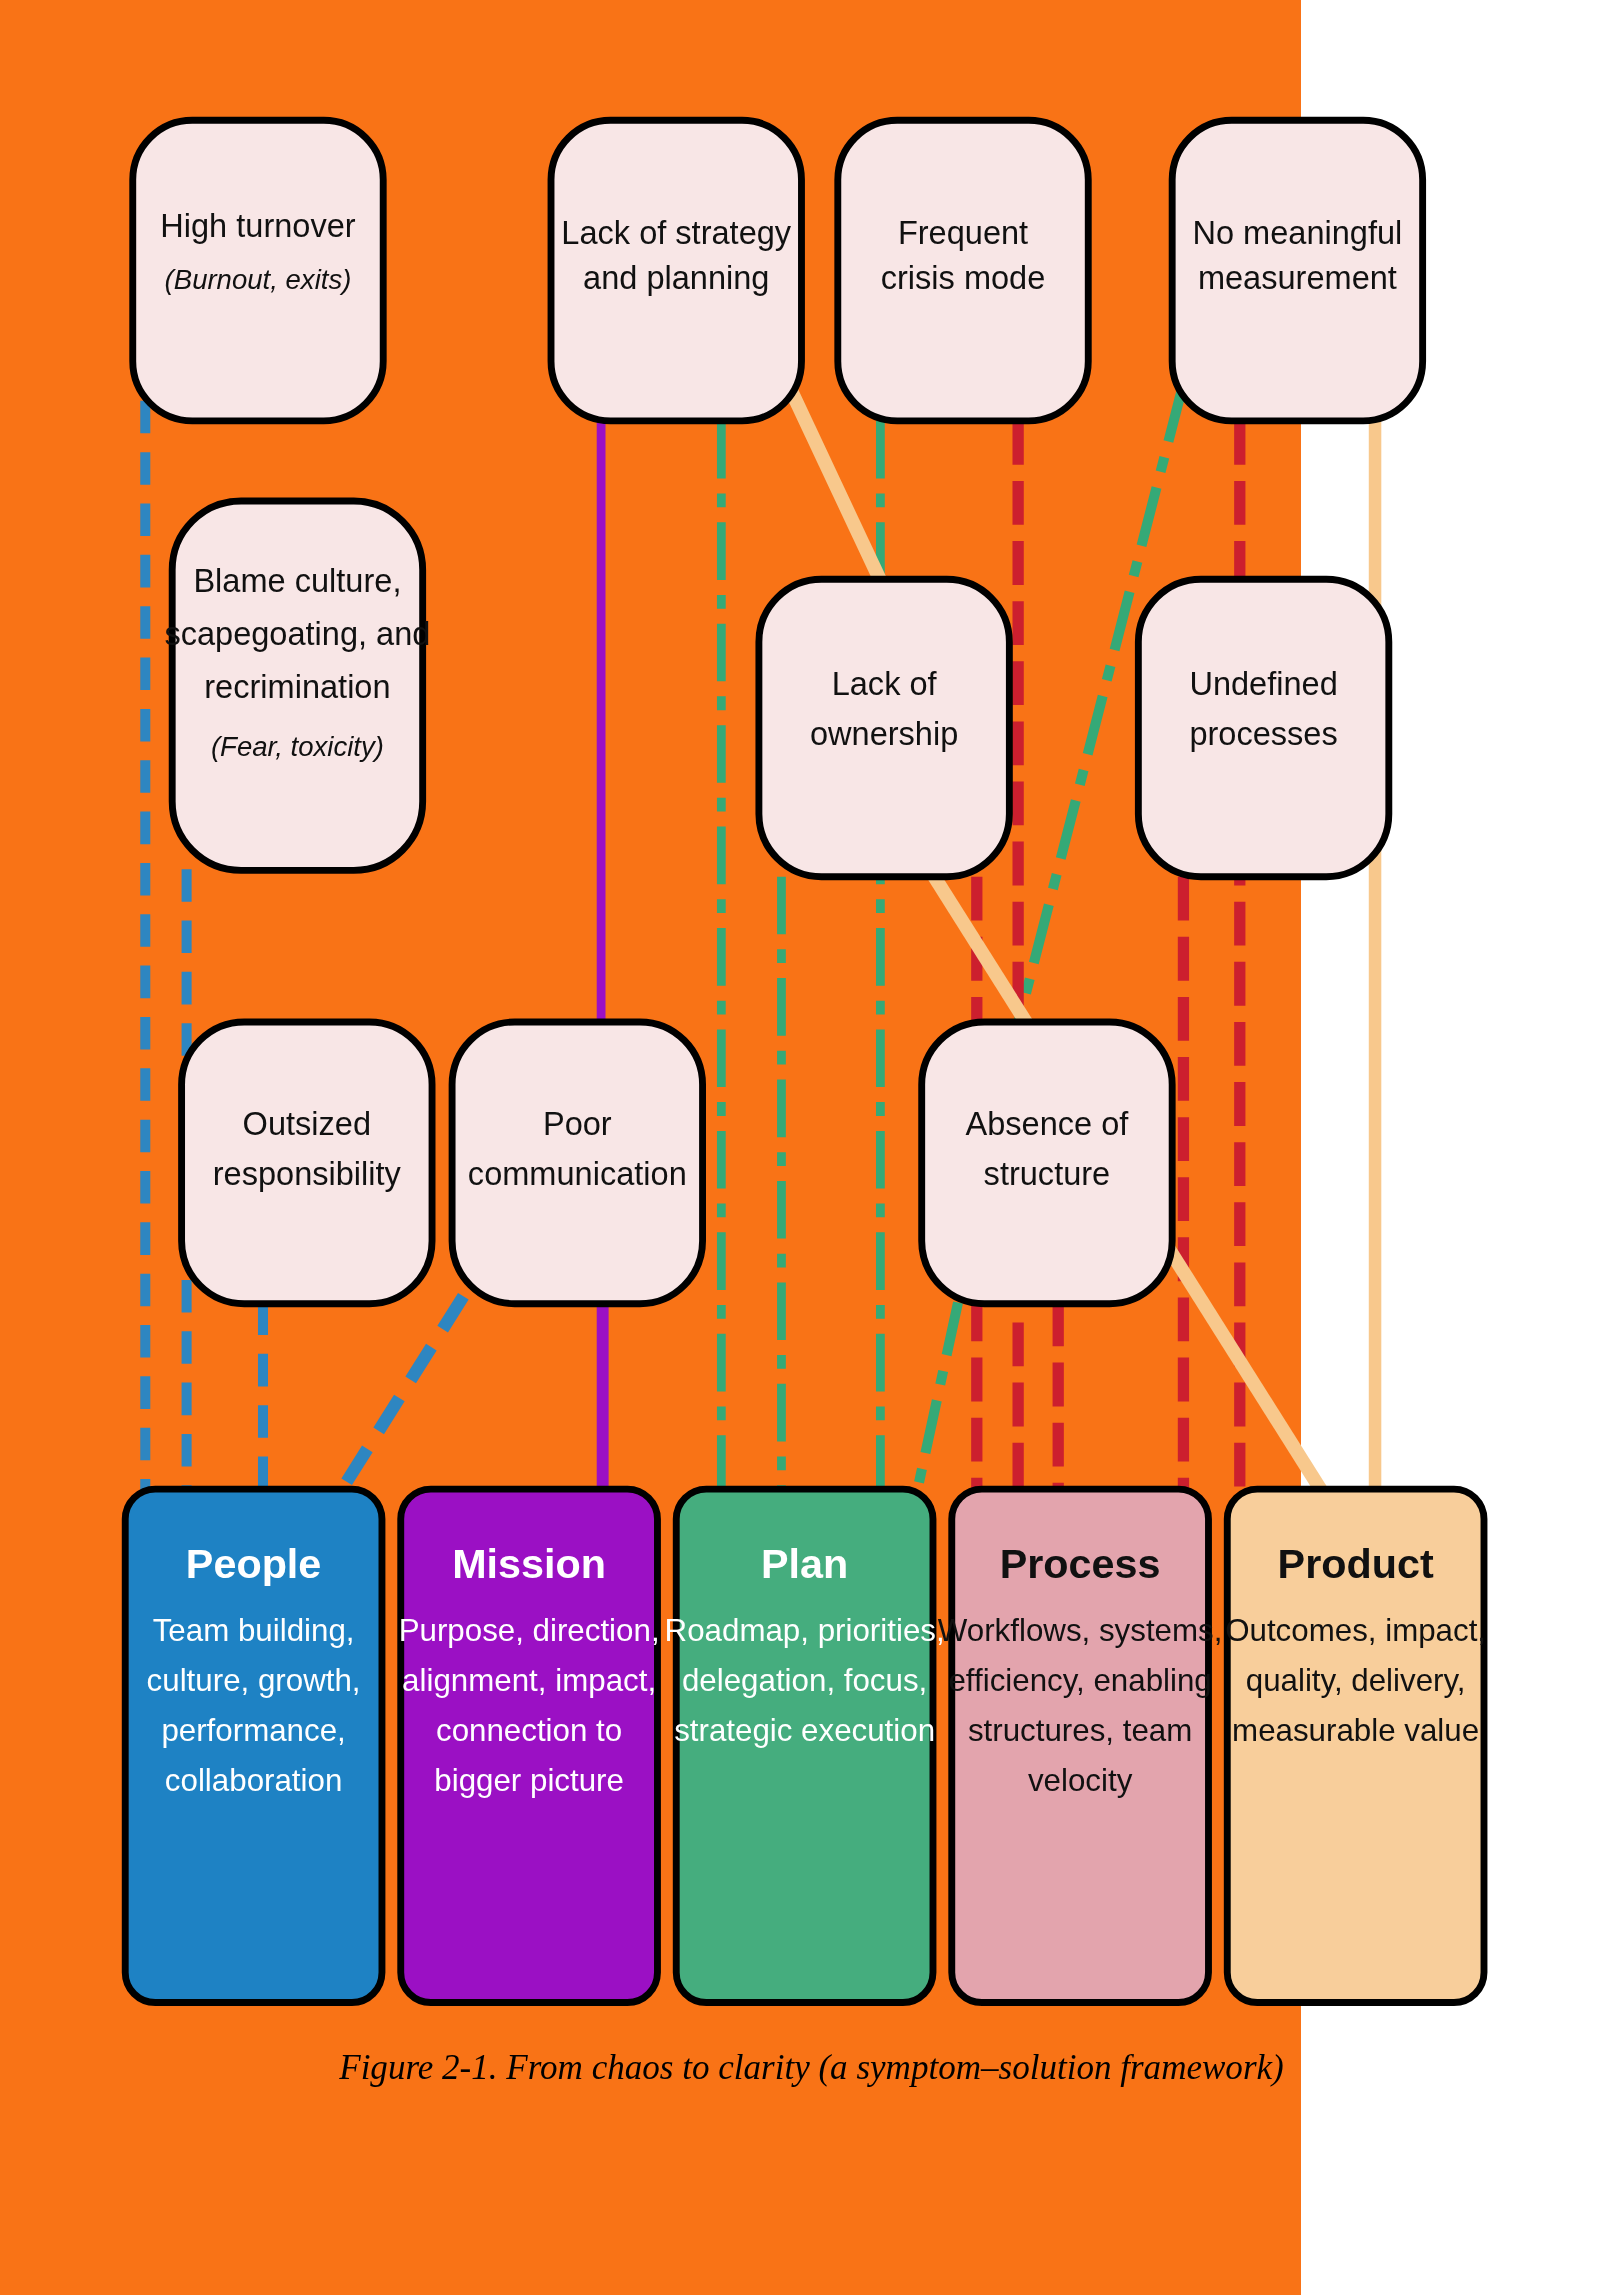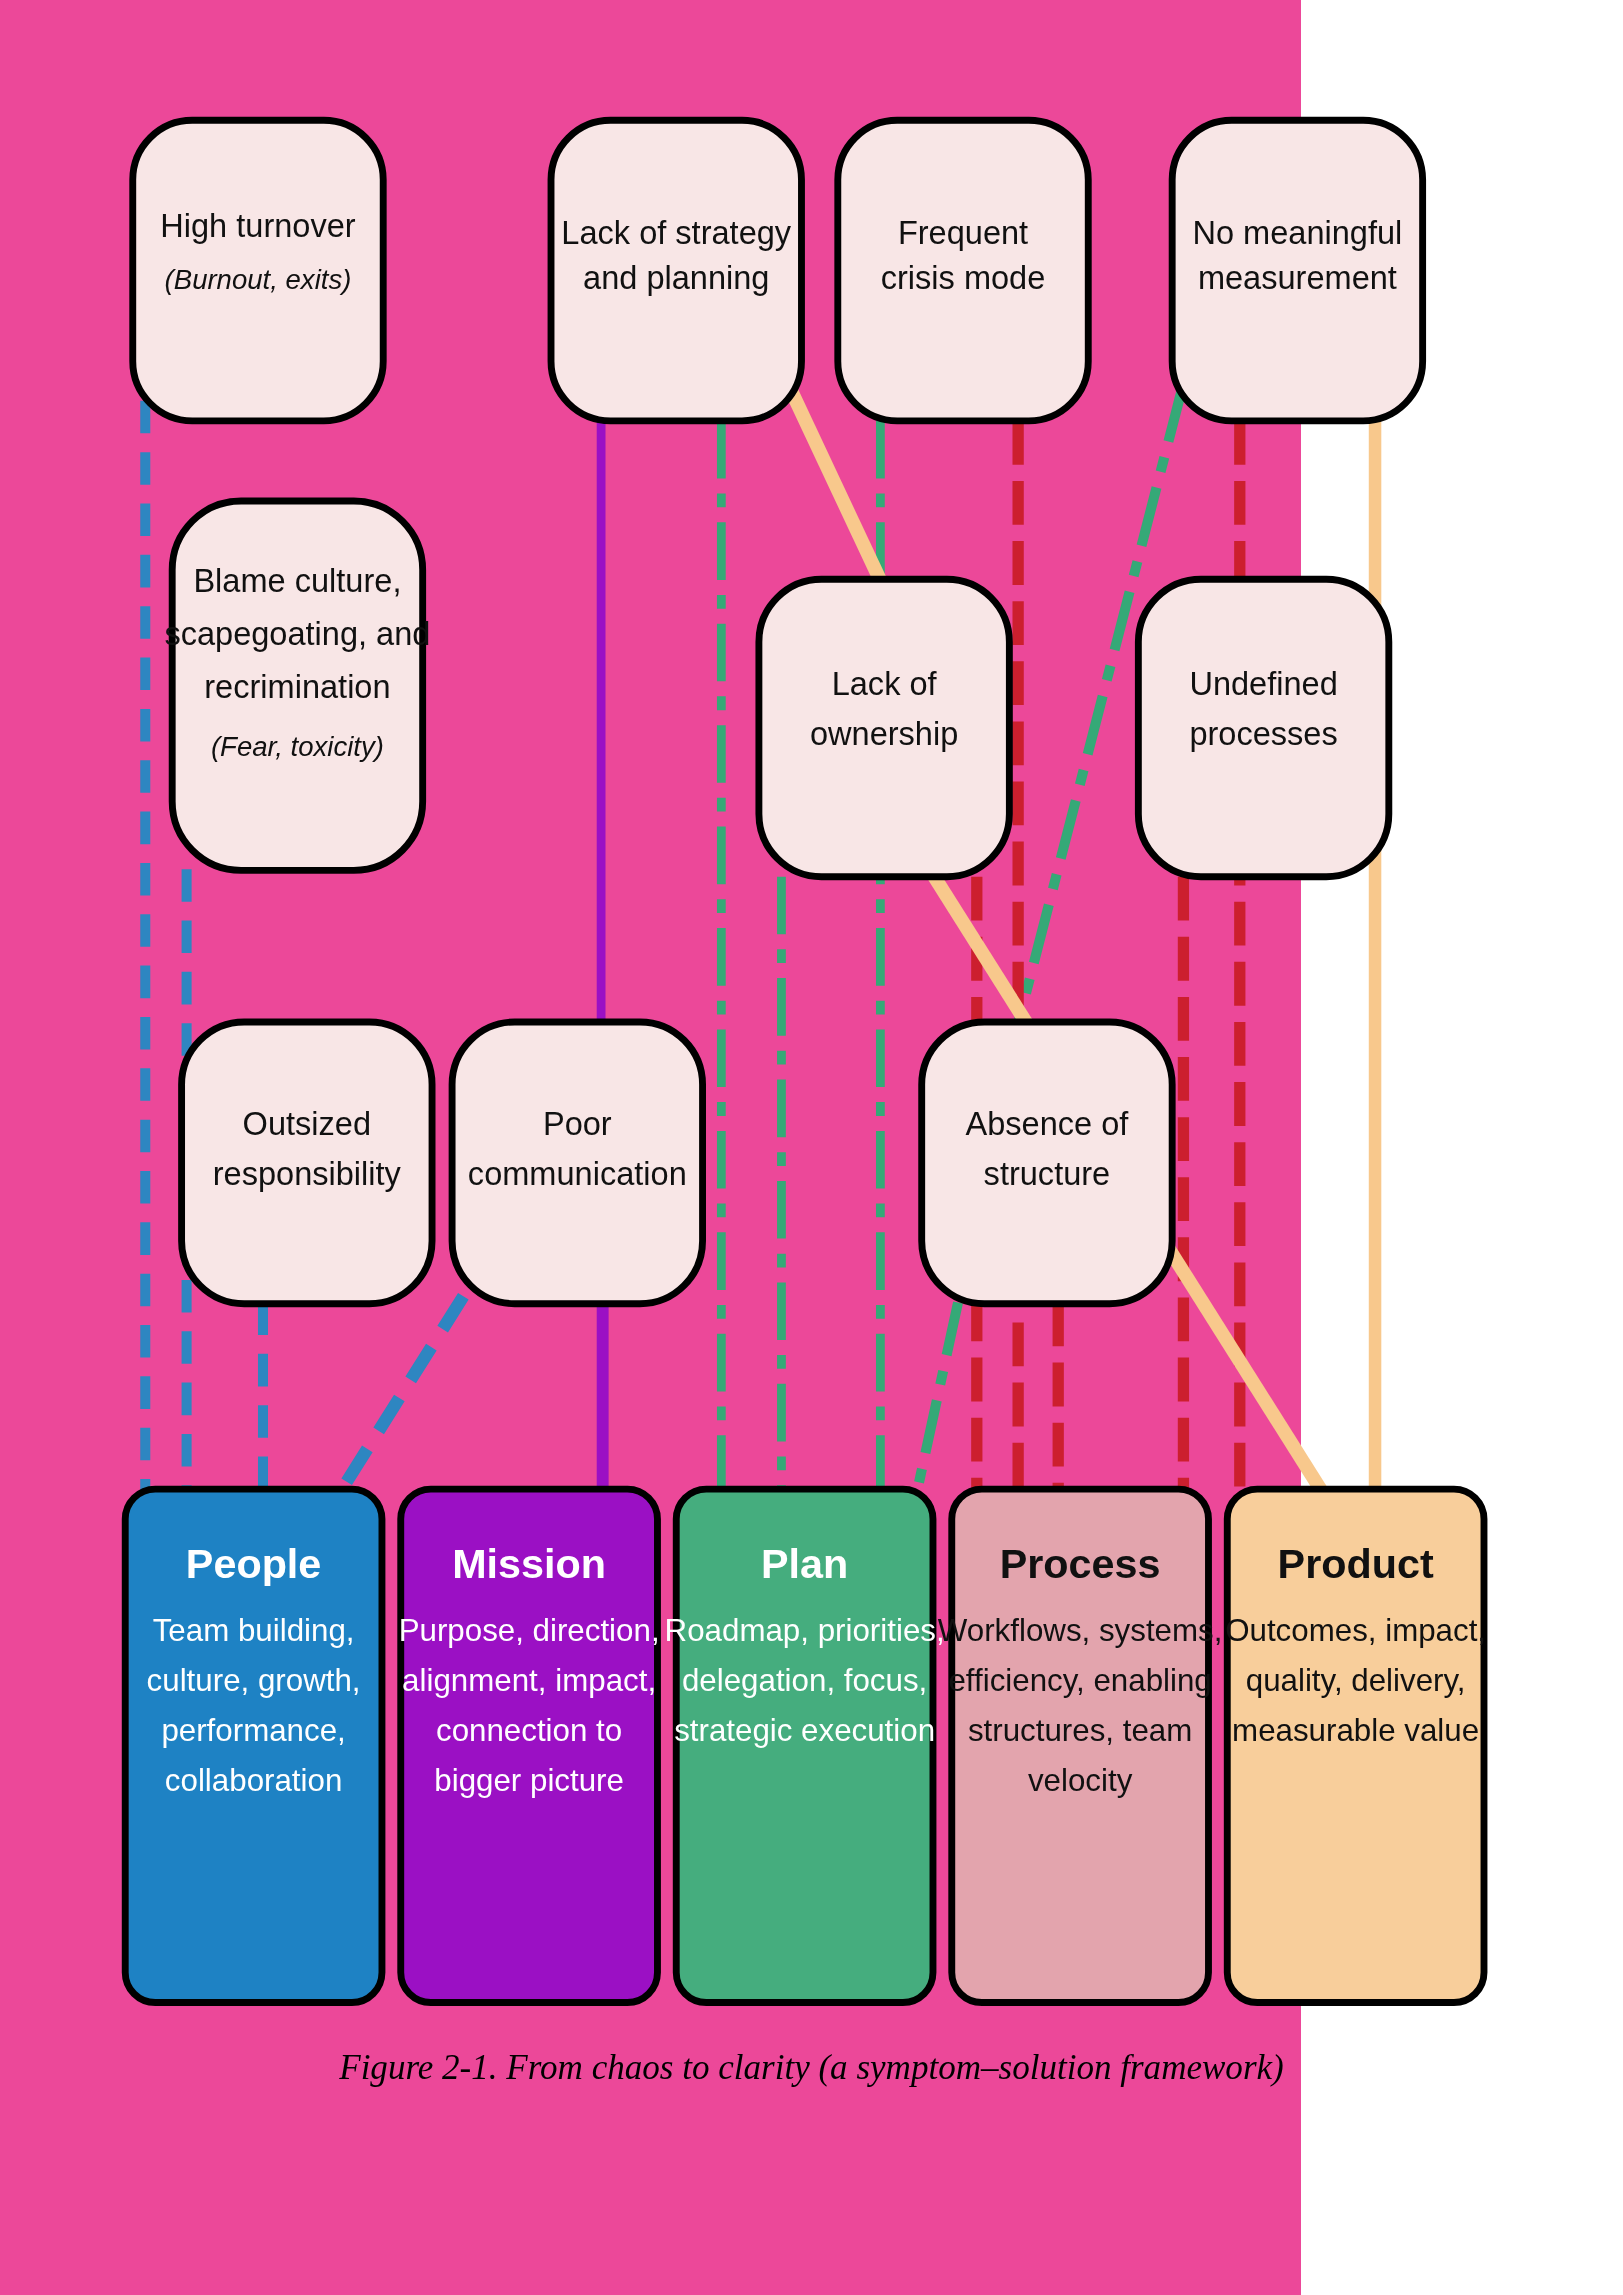--- a/index.html
+++ b/index.html
@@ -10,21 +10,21 @@
   body {
     width: 1623px;
     height: 2295px;
     font-family: "Liberation Sans", sans-serif;
     overflow: hidden;
   }
   #figure-root {
     position: relative;
     width: 1301px;
     height: 2295px;
-    background: #ec4899;
+    background: #f97316;
   }
   #diagram-svg {
     position: absolute;
     left: 0;
     top: 0;
     width: 1623px;
     height: 2295px;
   }
   .sym-label {
     font-family: "Liberation Sans", sans-serif;

